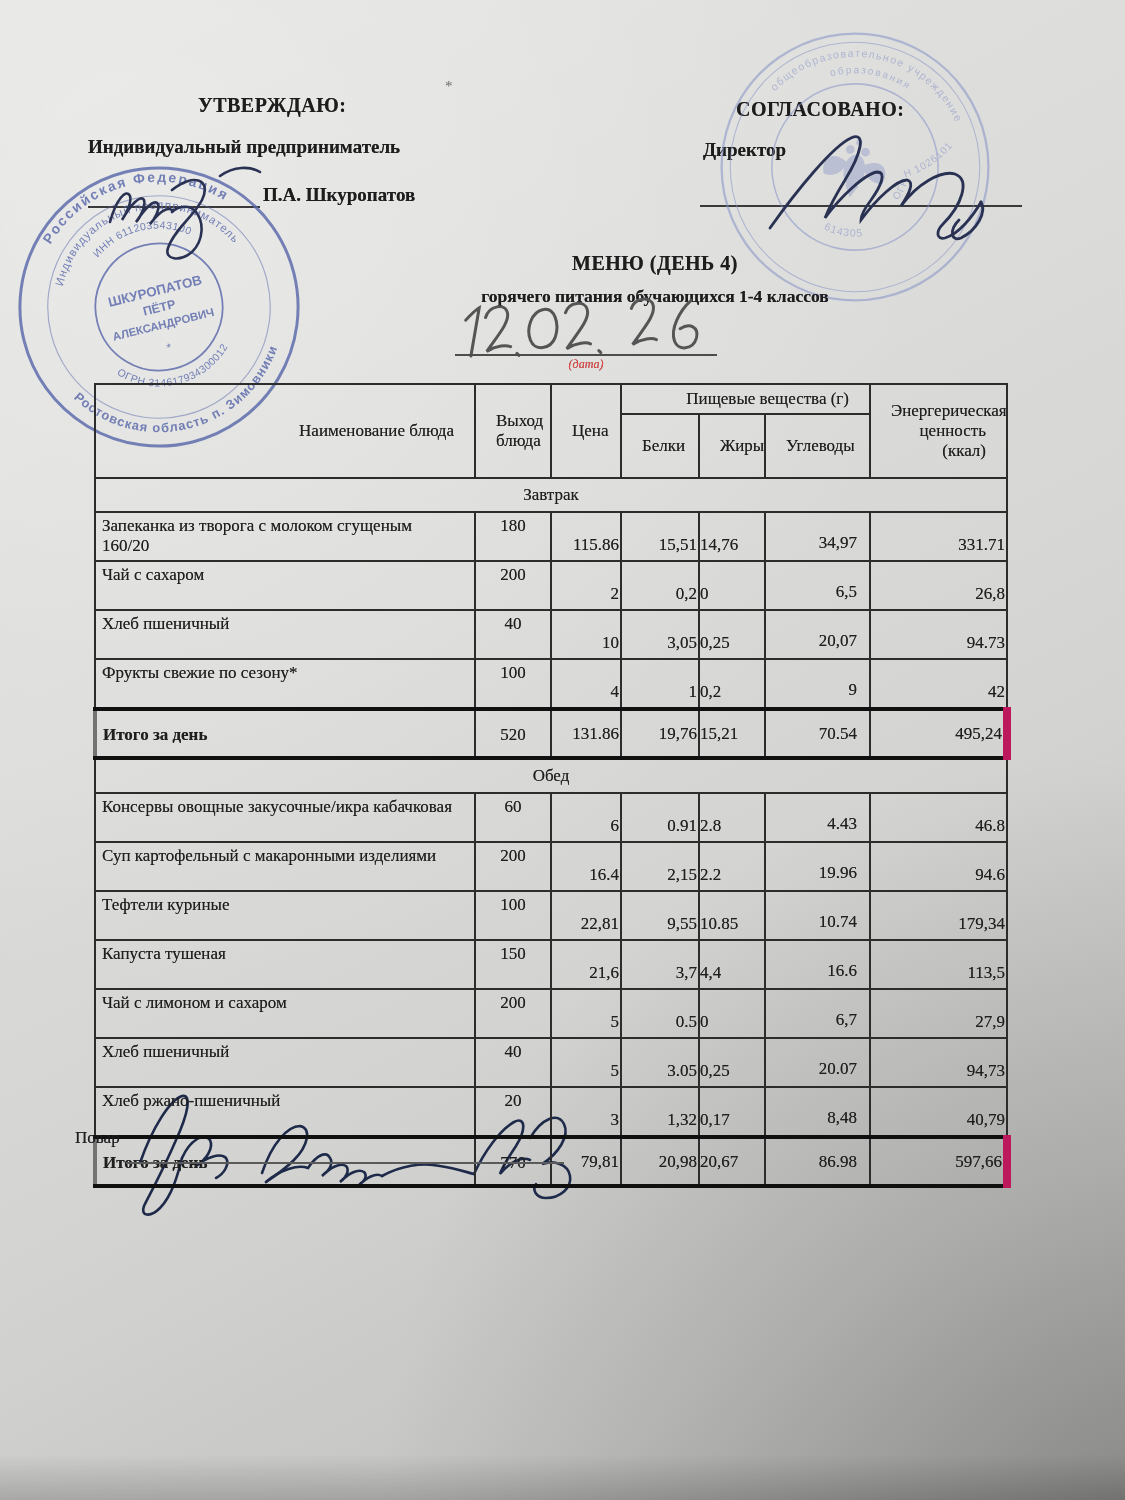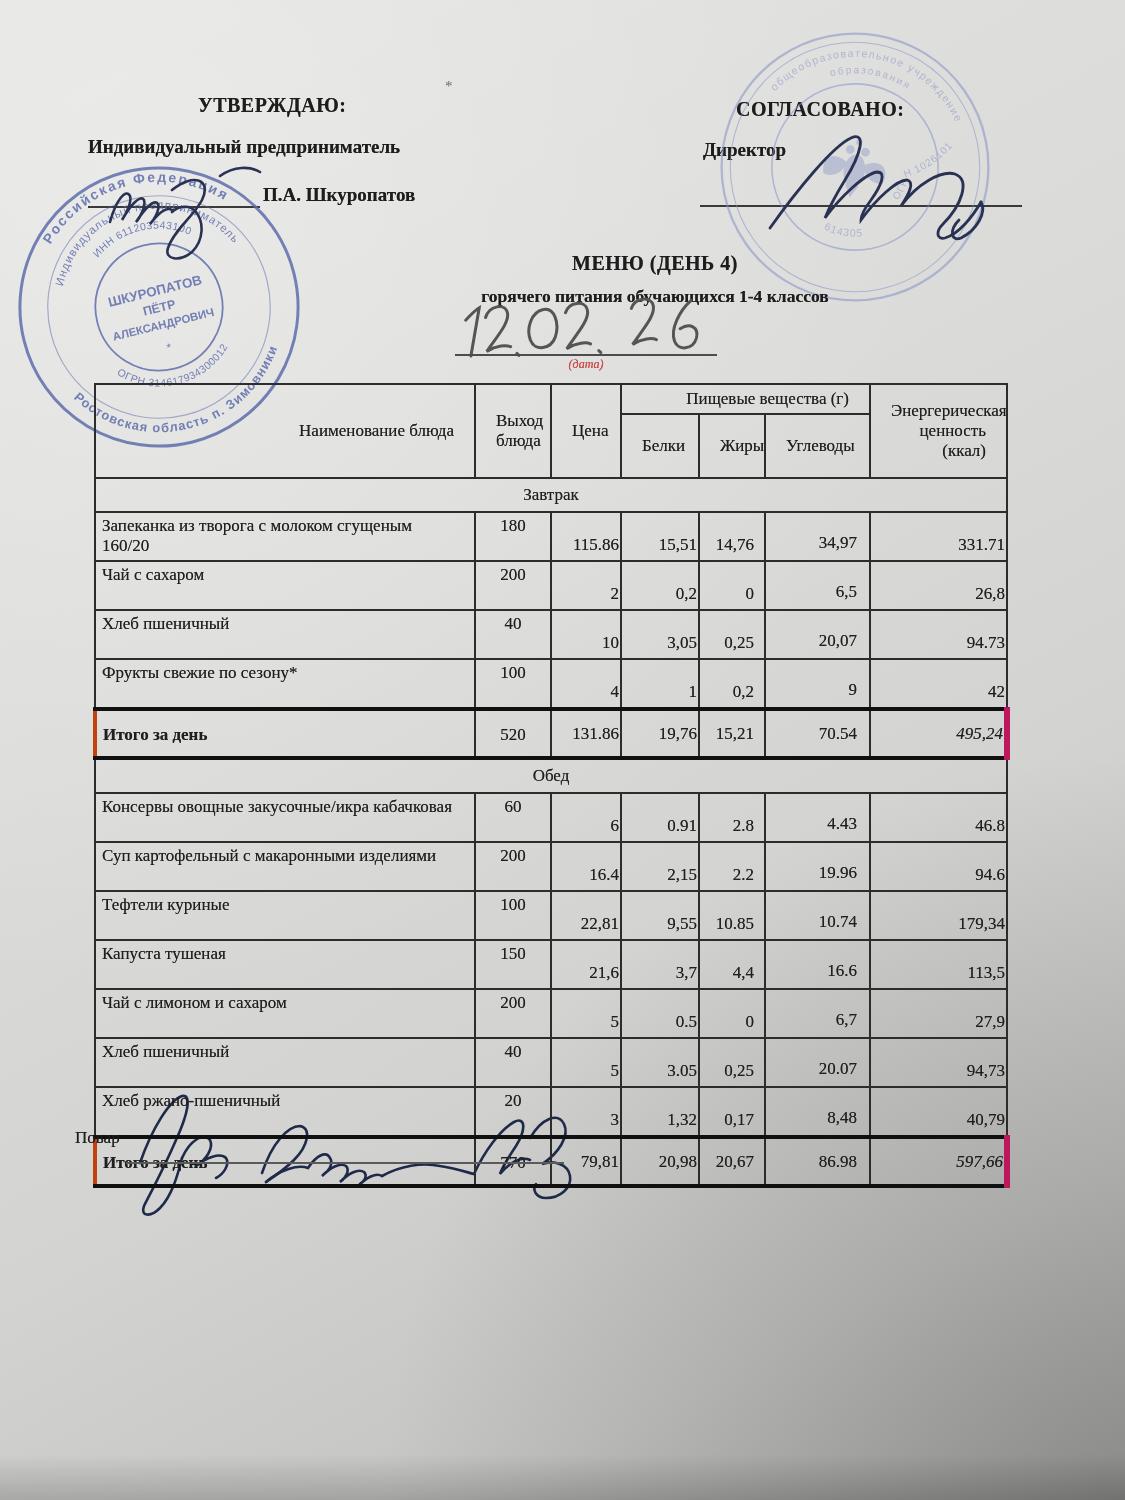--- a/index.html
+++ b/index.html
@@ -37,26 +37,26 @@
     table-layout:fixed;font-size:17px;color:#1f1f1f;}
   table.menu td{border:2px solid #2c2c2c;overflow:hidden;}
   thead td{text-align:right;vertical-align:middle;padding:2px 20px;}
   tr.hdr-top{height:30px;}
   tr.hdr-bottom{height:64px;}
   tr.section-row td{height:30px;text-align:center;font-weight:normal;vertical-align:middle;}
   tr.data-row td{height:40px;}
   td.c0{text-align:left;padding:3px 6px;vertical-align:top;white-space:pre-line;}
   td.c1{text-align:center;vertical-align:top;padding-top:3px;}
   td.c2,td.c3,td.c6{text-align:right;vertical-align:bottom;padding-bottom:5px;}
-  td.c4{text-align:right;vertical-align:bottom;padding:0 10px 5px 0;}
+  td.c4{vertical-align:bottom;padding:0 10px 5px 0;}
   td.c5{text-align:right;vertical-align:bottom;padding:0 12px 7px 0;}
   tr.total-row td{height:42px;border-top:4px solid #101010;border-bottom:4px solid #101010;
     vertical-align:middle;padding-bottom:0;}
-  tr.total-row td:first-child{border-left:4px solid #c2410c;font-weight:bold;}
-  tr.total-row td:last-child{border-right:6px solid #be185d;font-style:italic;}
+  tr.total-row td:first-child{border-left:4px solid #737373;font-weight:bold;}
+  tr.total-row td:last-child{border-right:8px solid #be185d;}
 
   .cook-label{left:75px;top:1128px;font-size:17px;}
   .cook-line{left:126px;top:1120px;width:438px;height:42px;border-bottom:2px solid #5a5a5a;}
   .sig{pointer-events:none;}
   .stamp{pointer-events:none;}
   .stamp-school{filter:blur(.4px);}
 </style>
 </head>
 <body>
 

